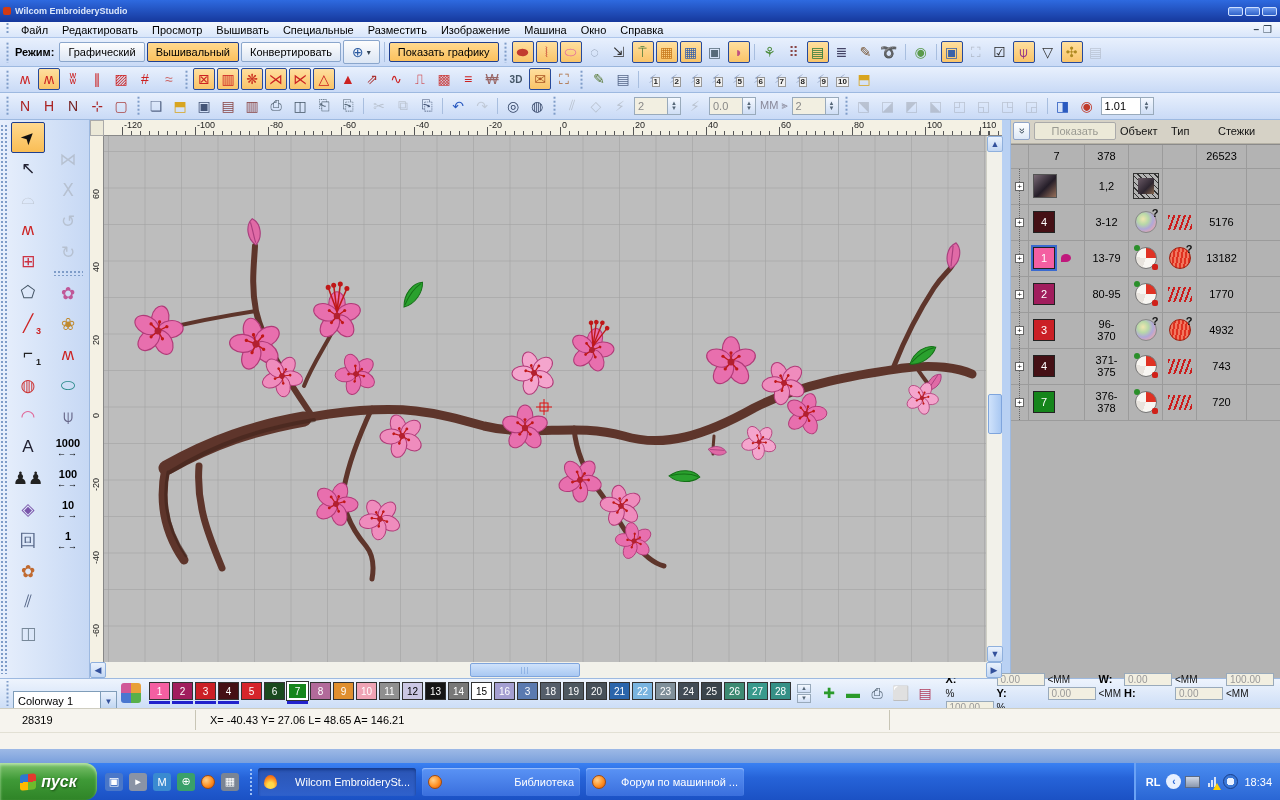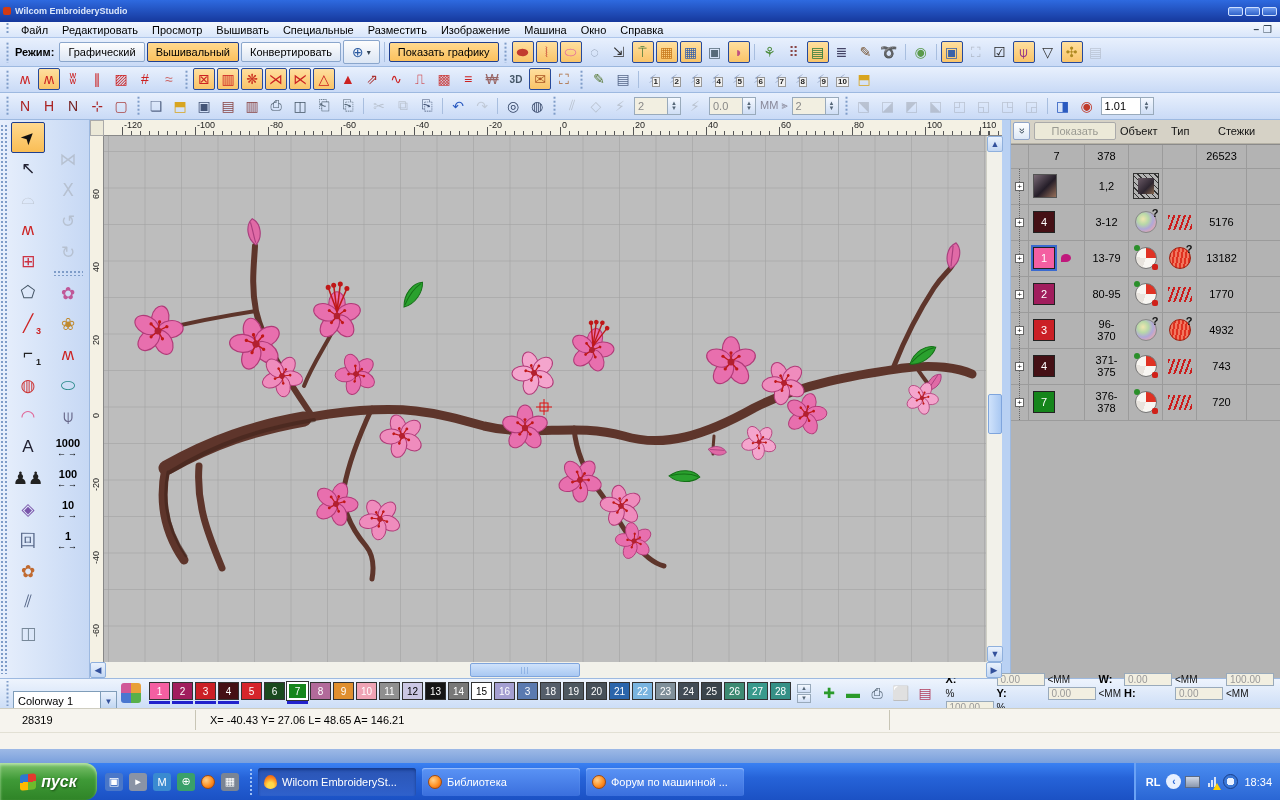--- a/index.html
+++ b/index.html
@@ -135,21 +135,21 @@
   .whitestrip { height:18px; background:#f6f4ee; border-top:1px solid #e2e0d4; }
   .desktop { height:15px; background:linear-gradient(#9db9e6,#7aa0dc); }
 
   
   .taskbar { height:37px; background:linear-gradient(#3a81f3,#2663d8 40%,#1b51c4); display:flex; align-items:center; }
   .startbtn { height:37px; width:97px; background:linear-gradient(#7ec36e,#3f9a37 45%,#2f8427); border-radius:0 12px 12px 0; display:flex; align-items:center; justify-content:center; gap:5px; color:#fff; font-weight:bold; font-style:italic; font-size:16px; text-shadow:1px 1px 2px #1a4d14; box-shadow:inset 0 2px 3px #b5e2a8; }
   .xplogo { width:16px; height:16px; border-radius:3px; background:conic-gradient(#e23a2e 0 90deg,#6fba2c 90deg 180deg,#ffb900 180deg 270deg,#2e77d0 270deg); transform:skewY(-6deg); }
   .qlaunch { display:flex; align-items:center; gap:6px; padding:0 8px; }
   .qico { width:18px; height:18px; border-radius:3px; display:flex; align-items:center; justify-content:center; font-size:11px; color:#fff; }
   .tbsep { width:4px; height:28px; background-image:radial-gradient(circle,#9ec0f5 1px,transparent 1.2px); background-size:4px 4px; margin:0 2px; }
-  .taskbtn { width:158px; height:28px; margin:0 3px; border-radius:3px; background:linear-gradient(#5a93f5,#3identifier); background:linear-gradient(#5a93f5,#3a6fdd); box-shadow:inset 0 1px 1px #9dc0fb; color:#fff; display:flex; align-items:center; gap:5px; padding:0 6px; overflow:hidden; }
+  .taskbtn { width:158px; height:28px; margin:0 3px; border-radius:3px; background:linear-gradient(#5a93f5,#3identifier); background:linear-gradient(#5a93f5,#3a6fdd); box-shadow:inset 0 1px 1px #9dc0fb; color:#fff; display:flex; align-items:center; gap:5px; padding:0 6px; overflow:hidden;justify-content:space-between; }
   .taskbtn.pressed { background:linear-gradient(#2b55b4,#2f61cc); box-shadow:inset 0 2px 3px #16ale; box-shadow:inset 0 2px 3px #163a8a; }
   .taskbtn .lbl { white-space:nowrap; overflow:hidden; font-size:11px; }
   .tico-flame { width:13px; height:14px; background:radial-gradient(circle at 50% 75%,#ffd94a 25%,#ff8a1e 60%,#e04a10); border-radius:50% 50% 50% 50%/60% 60% 40% 40%; flex:0 0 auto; }
   .tico-ff { width:14px; height:14px; border-radius:50%; background:radial-gradient(circle at 35% 35%,#ffd08a,#ff9022 55%,#d8550e); border:1px solid #a04a10; flex:0 0 auto; }
   .tray { margin-left:auto; height:37px; background:linear-gradient(#4a8cf0,#2a66d4); border-left:2px solid #6aa2f5; display:flex; align-items:center; gap:4px; padding:0 8px 0 10px; color:#fff; }
   .trayico { width:15px; height:15px; display:flex; align-items:center; justify-content:center; font-size:10px; }
   .tri-chev { background:#e8f0ff; color:#2a66d4; border-radius:50%; font-weight:bold; }
   .tri-mon { background:linear-gradient(#cfd8e8,#8a97ad); border:1px solid #5a6a85; height:12px; }
   .tri-sig { position:relative; }
   .tri-sig .bars { display:flex; align-items:flex-end; gap:1px; }

